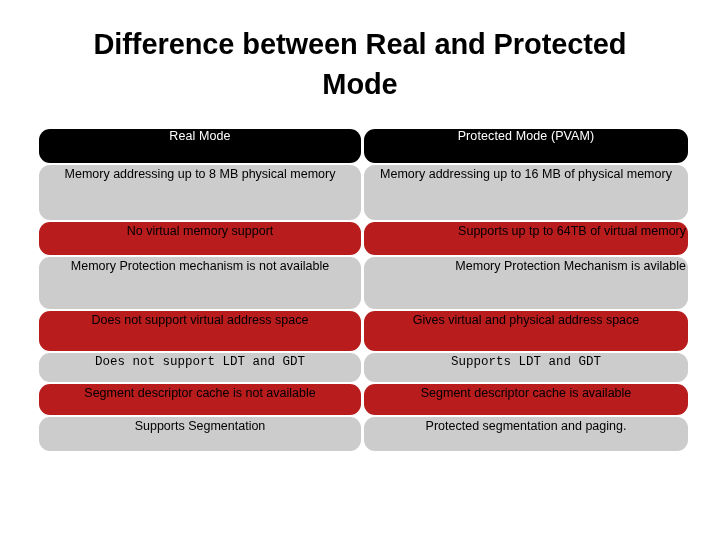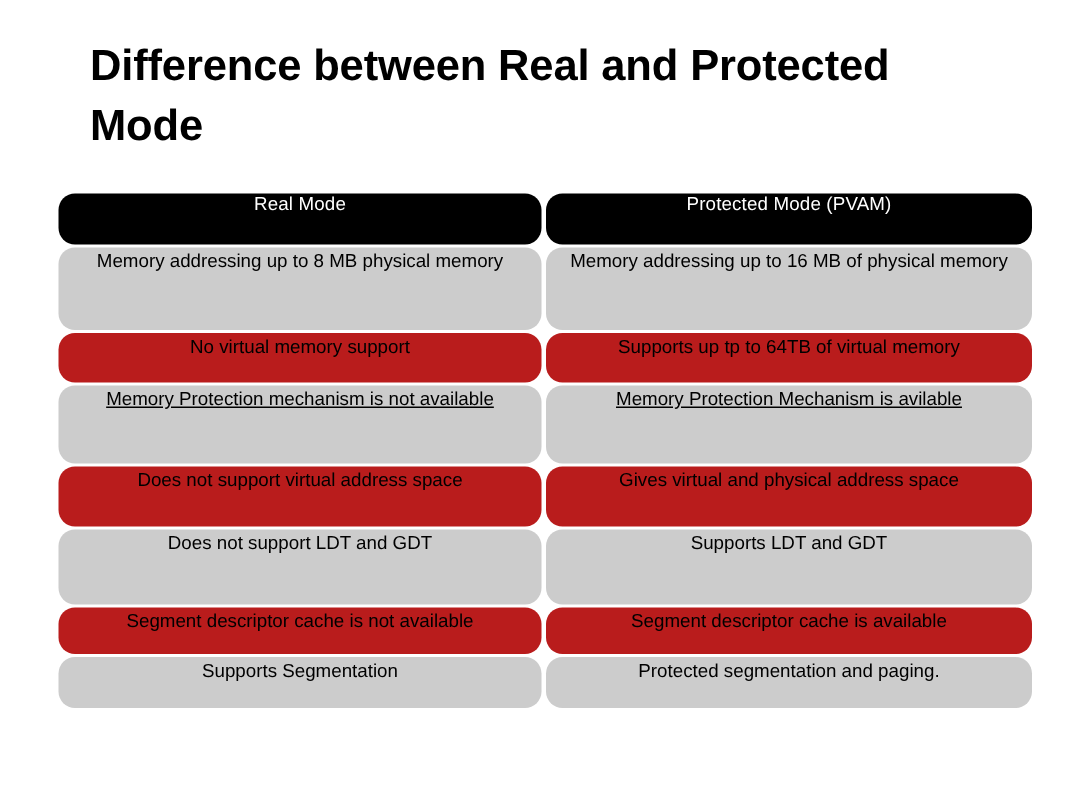--- a/index.html
+++ b/index.html
@@ -20,20 +20,21 @@
     height: 540px;
     background: #ffffff;
   }
 
   
   .slide-title {
     position: absolute;
     left: 60px;
     top: 24px;
     width: 600px;
+    text-align: center;
     font-size: 29px;
     font-weight: bold;
     line-height: 1.38;
     color: #000000;
     letter-spacing: -0.1px;
   }
 
   
   .cmp-table {
     position: absolute;
@@ -76,27 +77,27 @@
     line-height: 1.55;
     text-align: center;
     padding: 9px 6px 0 6px;
   }
   .shade-dark  { background: #cccccc; }
   .shade-light { background: #b91c1c; }
 
   
   .r0 .cell { height: 55px; }
   .r1 .cell { height: 33px; }
-  .r2 .cell { height: 52px; text-decoration: underline; }
+  .r2 .cell { height: 52px; }
   .r3 .cell { height: 40px; }
-  .r4 .cell { height: 50px; }
+  .r4 .cell { height: 29px; font-family: Liberation Mono, monospace; }
   .r5 .cell { height: 31px; }
   .r6 .cell { height: 34px; margin-left: 42px; }
 
-  .cell.fit { padding-left: 2px; padding-right: 2px; }
+  .cell.fit { padding-left: 2px; padding-right: 2px; text-align: right; }
 </style>
 </head>
 <body>
 
 <div class="slide">
 
   <div class="slide-title">Difference between Real and Protected Mode</div>
 
   <table class="cmp-table">
     <colgroup>

